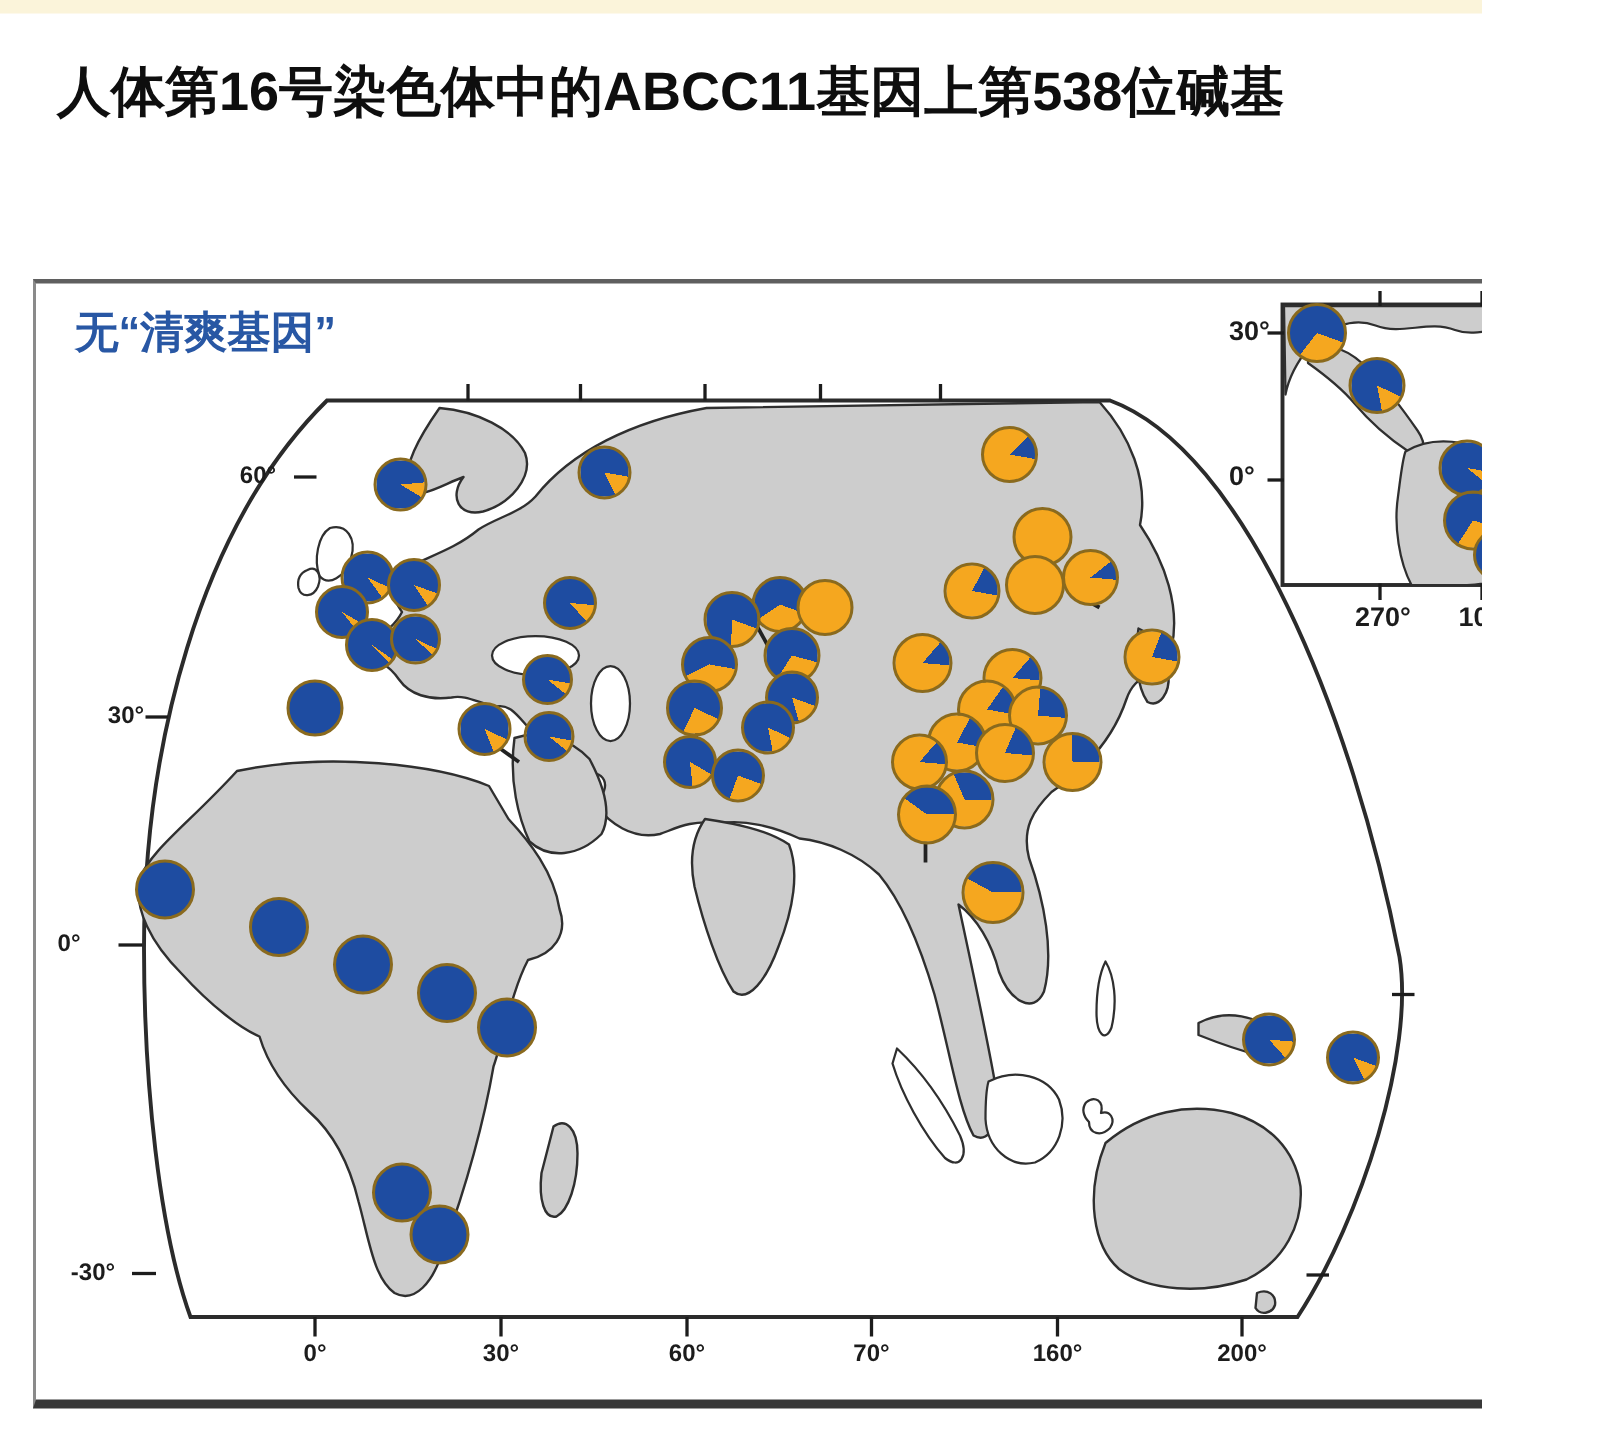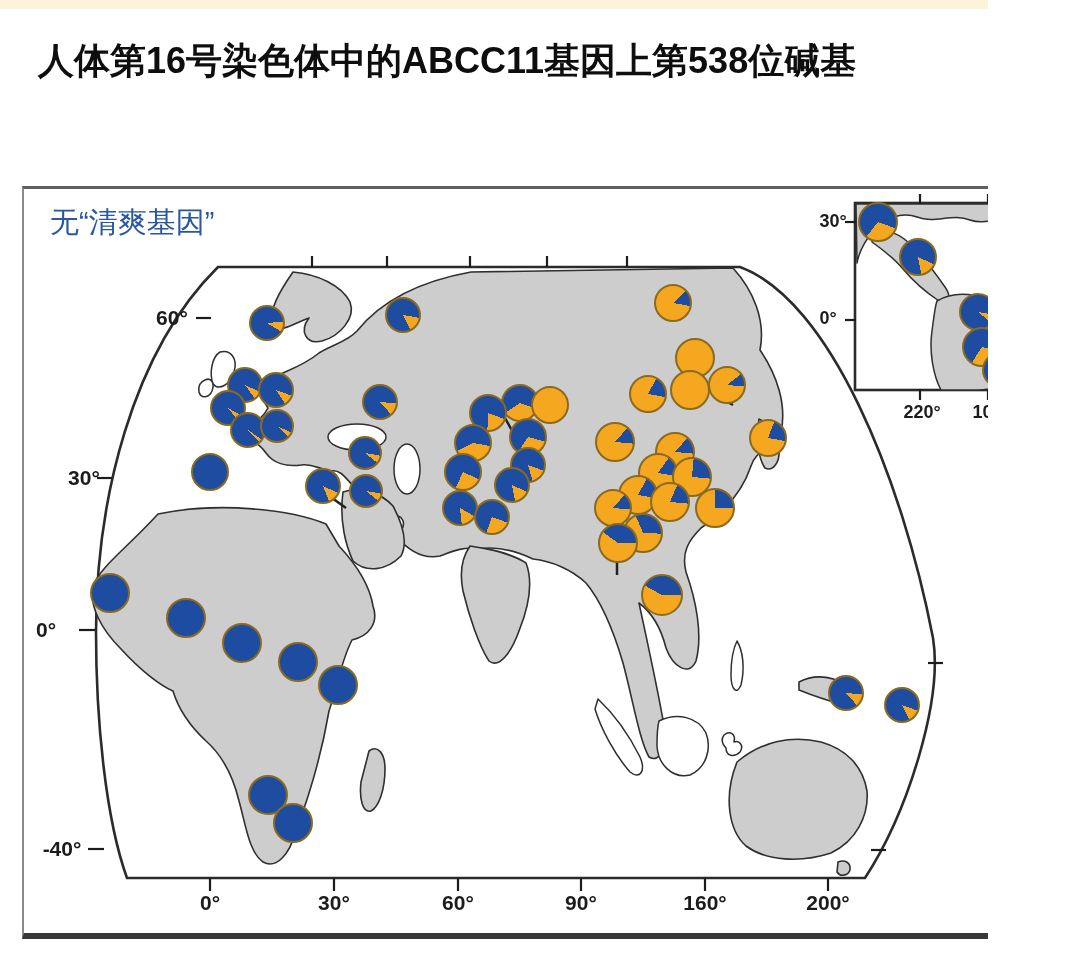--- a/index.html
+++ b/index.html
@@ -5,24 +5,24 @@
   html,body{margin:0;padding:0;background:#ffffff;}
   #stage{position:relative;width:988px;height:958px;background:#ffffff;overflow:hidden;
          font-family:"Liberation Sans","DejaVu Sans",sans-serif;}
   .topstrip{position:absolute;left:0;top:0;width:1080px;height:9px;background:#fbf4da;}
   .title{position:absolute;left:38px;top:36px;width:1010px;color:#0e0e0e;
          font-size:36px;font-weight:700;line-height:50px;letter-spacing:0px;}
   .panel{position:absolute;left:22px;top:186px;width:1034px;height:744px;background:#ffffff;
          border-top:3px solid #5f5f5f;border-left:2px solid #8a8a8a;border-right:3px solid #4f4f4f;
          border-bottom:6px solid #383838;}
   .maplayer{position:absolute;left:0;top:0;width:1080px;height:958px;pointer-events:none;}
-  .legend{position:absolute;left:50px;top:200px;z-index:5;font-weight:400;font-size:29px;line-height:44px;}
+  .legend{position:absolute;left:50px;top:200px;z-index:5;font-weight:700;font-size:29px;line-height:44px;}
   .legend .l2{display:block;}
   .pie{position:absolute;border-radius:50%;border:2px solid #8a6a1e;box-sizing:border-box;z-index:4;}
-  .axlab{position:absolute;transform:translate(-50%,-50%);font-size:21px;font-weight:700;
+  .axlab{position:absolute;transform:translate(-50%,-50%);font-size:16px;font-weight:700;
          color:#1c1c1c;z-index:3;white-space:nowrap;}
   .axlab.small{font-size:18px;}
 </style>
 </head>
 <body>
 
 <div id="stage">
   <div class="topstrip"></div>
 
   <div class="title">
@@ -190,24 +190,24 @@
     <div class="pie" style="left: 828px; top: 675px; height: 36px; width: 36px; background: conic-gradient(from 95deg, rgb(245, 167, 31) 0deg, rgb(245, 167, 31) 12%, rgb(30, 76, 161) 12%, rgb(30, 76, 161) 100%);"></div>
     <div class="pie" style="left: 884px; top: 687px; height: 36px; width: 36px; background: conic-gradient(from 110deg, rgb(245, 167, 31) 0deg, rgb(245, 167, 31) 12%, rgb(30, 76, 161) 12%, rgb(30, 76, 161) 100%);"></div>
     <div class="pie" style="left: 858px; top: 202px; height: 40px; width: 40px; background: conic-gradient(from 110deg, rgb(245, 167, 31) 0deg, rgb(245, 167, 31) 30%, rgb(30, 76, 161) 30%, rgb(30, 76, 161) 100%);"></div>
     <div class="pie" style="left: 899px; top: 238px; height: 38px; width: 38px; background: conic-gradient(from 115deg, rgb(245, 167, 31) 0deg, rgb(245, 167, 31) 15%, rgb(30, 76, 161) 15%, rgb(30, 76, 161) 100%);"></div>
     <div class="pie" style="left: 959px; top: 293px; height: 38px; width: 38px; background: conic-gradient(from 100deg, rgb(245, 167, 31) 0deg, rgb(245, 167, 31) 8%, rgb(30, 76, 161) 8%, rgb(30, 76, 161) 100%);"></div>
     <div class="pie" style="left: 962px; top: 327px; height: 40px; width: 40px; background: conic-gradient(from 105deg, rgb(245, 167, 31) 0deg, rgb(245, 167, 31) 30%, rgb(30, 76, 161) 30%, rgb(30, 76, 161) 100%);"></div>
     <div class="pie" style="left: 982px; top: 352px; height: 36px; width: 36px; background: conic-gradient(from 110deg, rgb(245, 167, 31) 0deg, rgb(245, 167, 31) 12%, rgb(30, 76, 161) 12%, rgb(30, 76, 161) 100%);"></div>
     <span class="axlab" style="left: 172px; top: 318px;">60°</span>
     <span class="axlab" style="left: 84px; top: 478px;">30°</span>
     <span class="axlab" style="left: 46px; top: 630px;">0°</span>
-    <span class="axlab" style="left: 62px; top: 849px;">-40°</span>
+    <span class="axlab" style="left: 62px; top: 849px;">-30°</span>
     <span class="axlab" style="left: 210px; top: 903px;">0°</span>
     <span class="axlab" style="left: 334px; top: 903px;">30°</span>
     <span class="axlab" style="left: 458px; top: 903px;">60°</span>
-    <span class="axlab" style="left: 581px; top: 903px;">90°</span>
+    <span class="axlab" style="left: 581px; top: 903px;">70°</span>
     <span class="axlab" style="left: 705px; top: 903px;">160°</span>
     <span class="axlab" style="left: 828px; top: 903px;">200°</span>
     <span class="axlab small" style="left: 833px; top: 221px;">30°</span>
     <span class="axlab small" style="left: 828px; top: 318px;">0°</span>
-    <span class="axlab small" style="left: 922px; top: 412px;">220°</span>
+    <span class="axlab small" style="left: 922px; top: 412px;">270°</span>
     <span class="axlab small" style="left: 991px; top: 412px;">100°</span>
   </div>
 
 </body></html>

